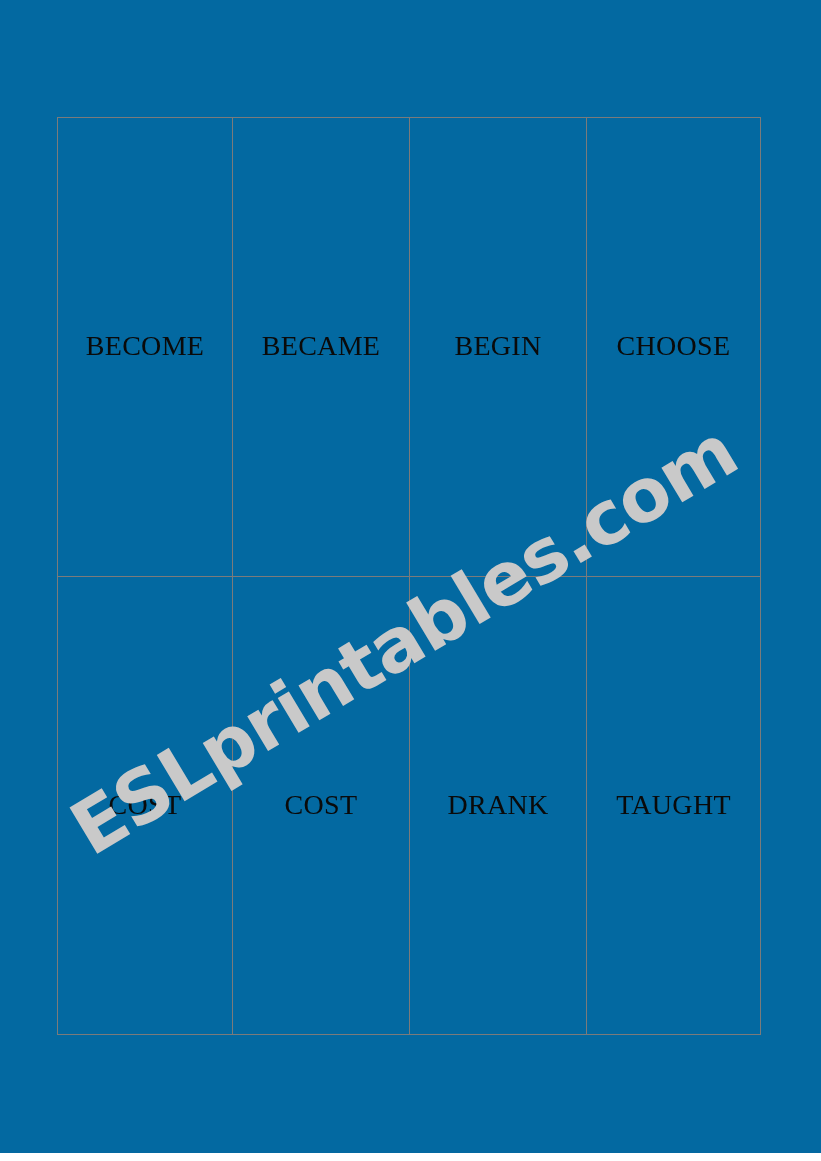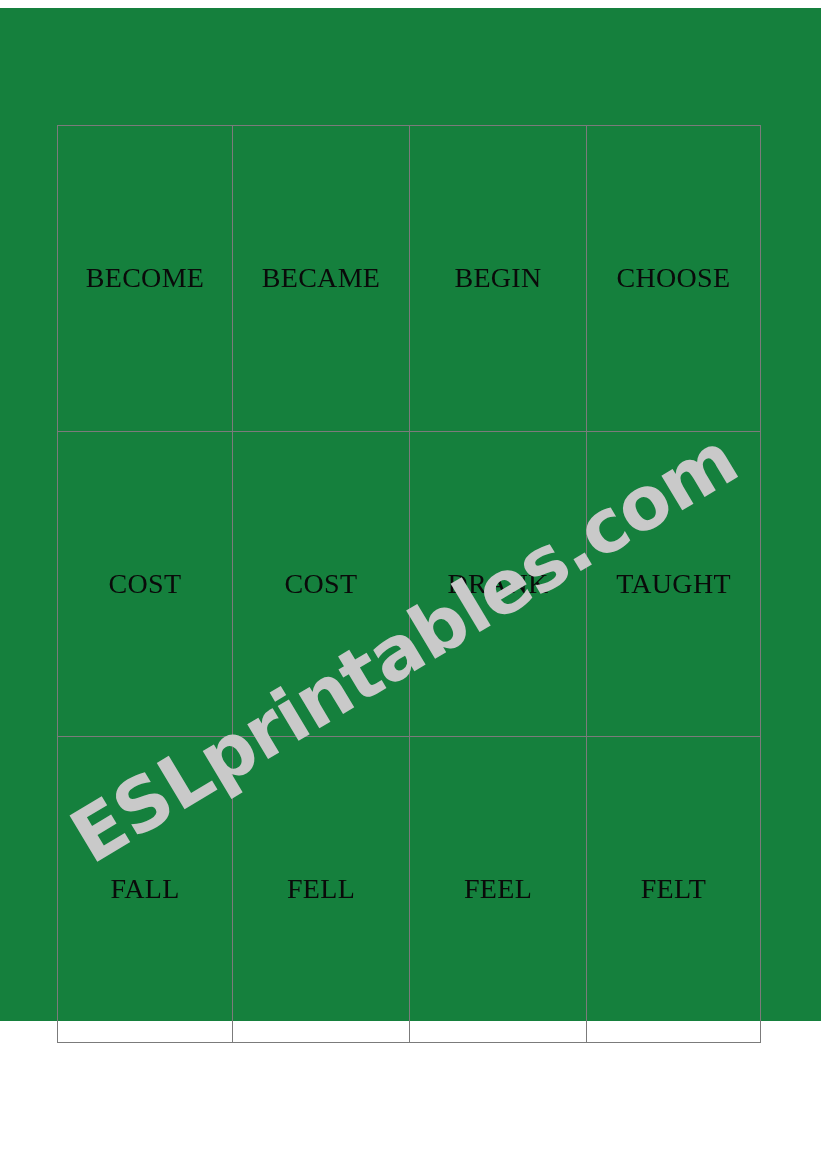--- a/index.html
+++ b/index.html
@@ -13,24 +13,24 @@
     height: 1161px;
     position: relative;
     overflow: hidden;
     font-family: "Liberation Serif", "DejaVu Serif", serif;
     -webkit-font-smoothing: antialiased;
   }
 
   .page {
     position: absolute;
     left: 0;
-    top: 8px;
+    top: 0;
     width: 821px;
-    height: 1013px;
-    background: #15803d;
+    height: 1153px;
+    background: #0369a1;
   }
 
   
   .watermark {
     position: absolute;
     left: 0;
     top: 0;
     width: 821px;
     height: 1161px;
     pointer-events: none;
@@ -103,26 +103,20 @@
         <td><span class="cell-text">BECAME</span></td>
         <td><span class="cell-text">BEGIN</span></td>
         <td><span class="cell-text">CHOOSE</span></td>
       </tr>
       <tr>
         <td><span class="cell-text">COST</span></td>
         <td><span class="cell-text">COST</span></td>
         <td><span class="cell-text">DRANK</span></td>
         <td><span class="cell-text">TAUGHT</span></td>
       </tr>
-      <tr>
-        <td><span class="cell-text">FALL</span></td>
-        <td><span class="cell-text">FELL</span></td>
-        <td><span class="cell-text">FEEL</span></td>
-        <td><span class="cell-text">FELT</span></td>
-      </tr>
     </tbody>
   </table>
 
   <div class="watermark">
     <div class="watermark-text">ESLprintables.com</div>
   </div>
 
 </div>
 
 </body></html>

